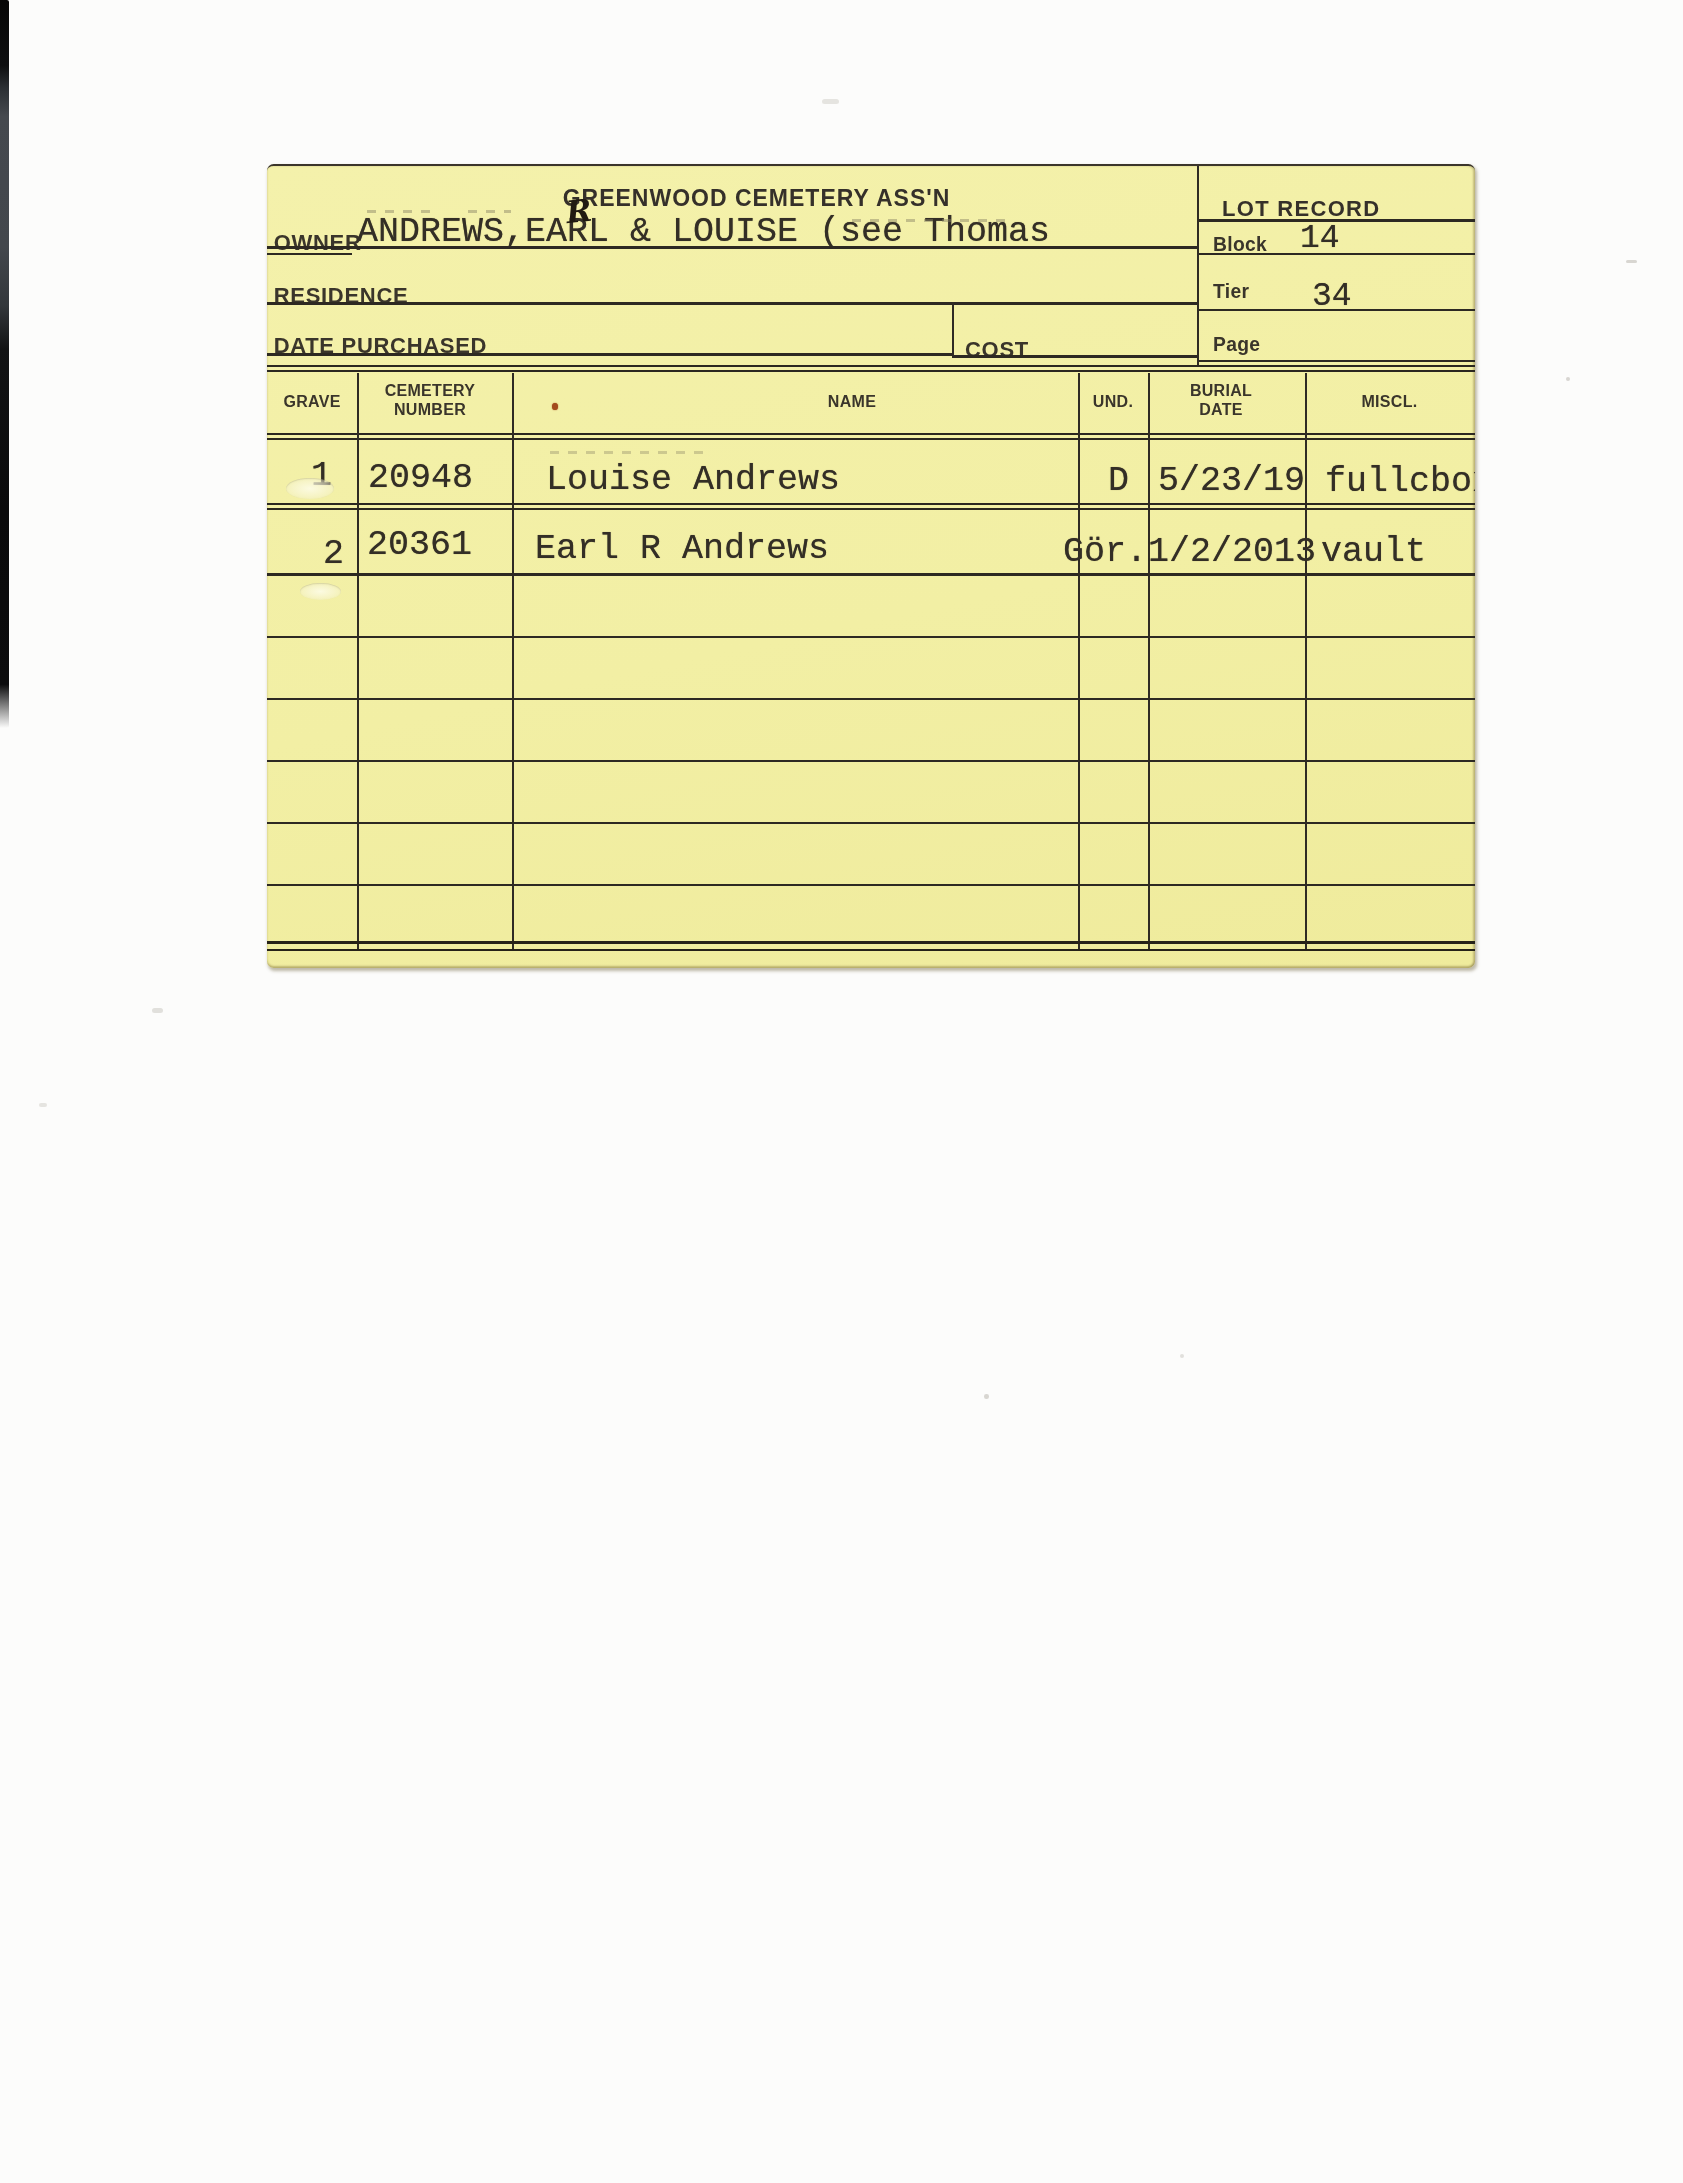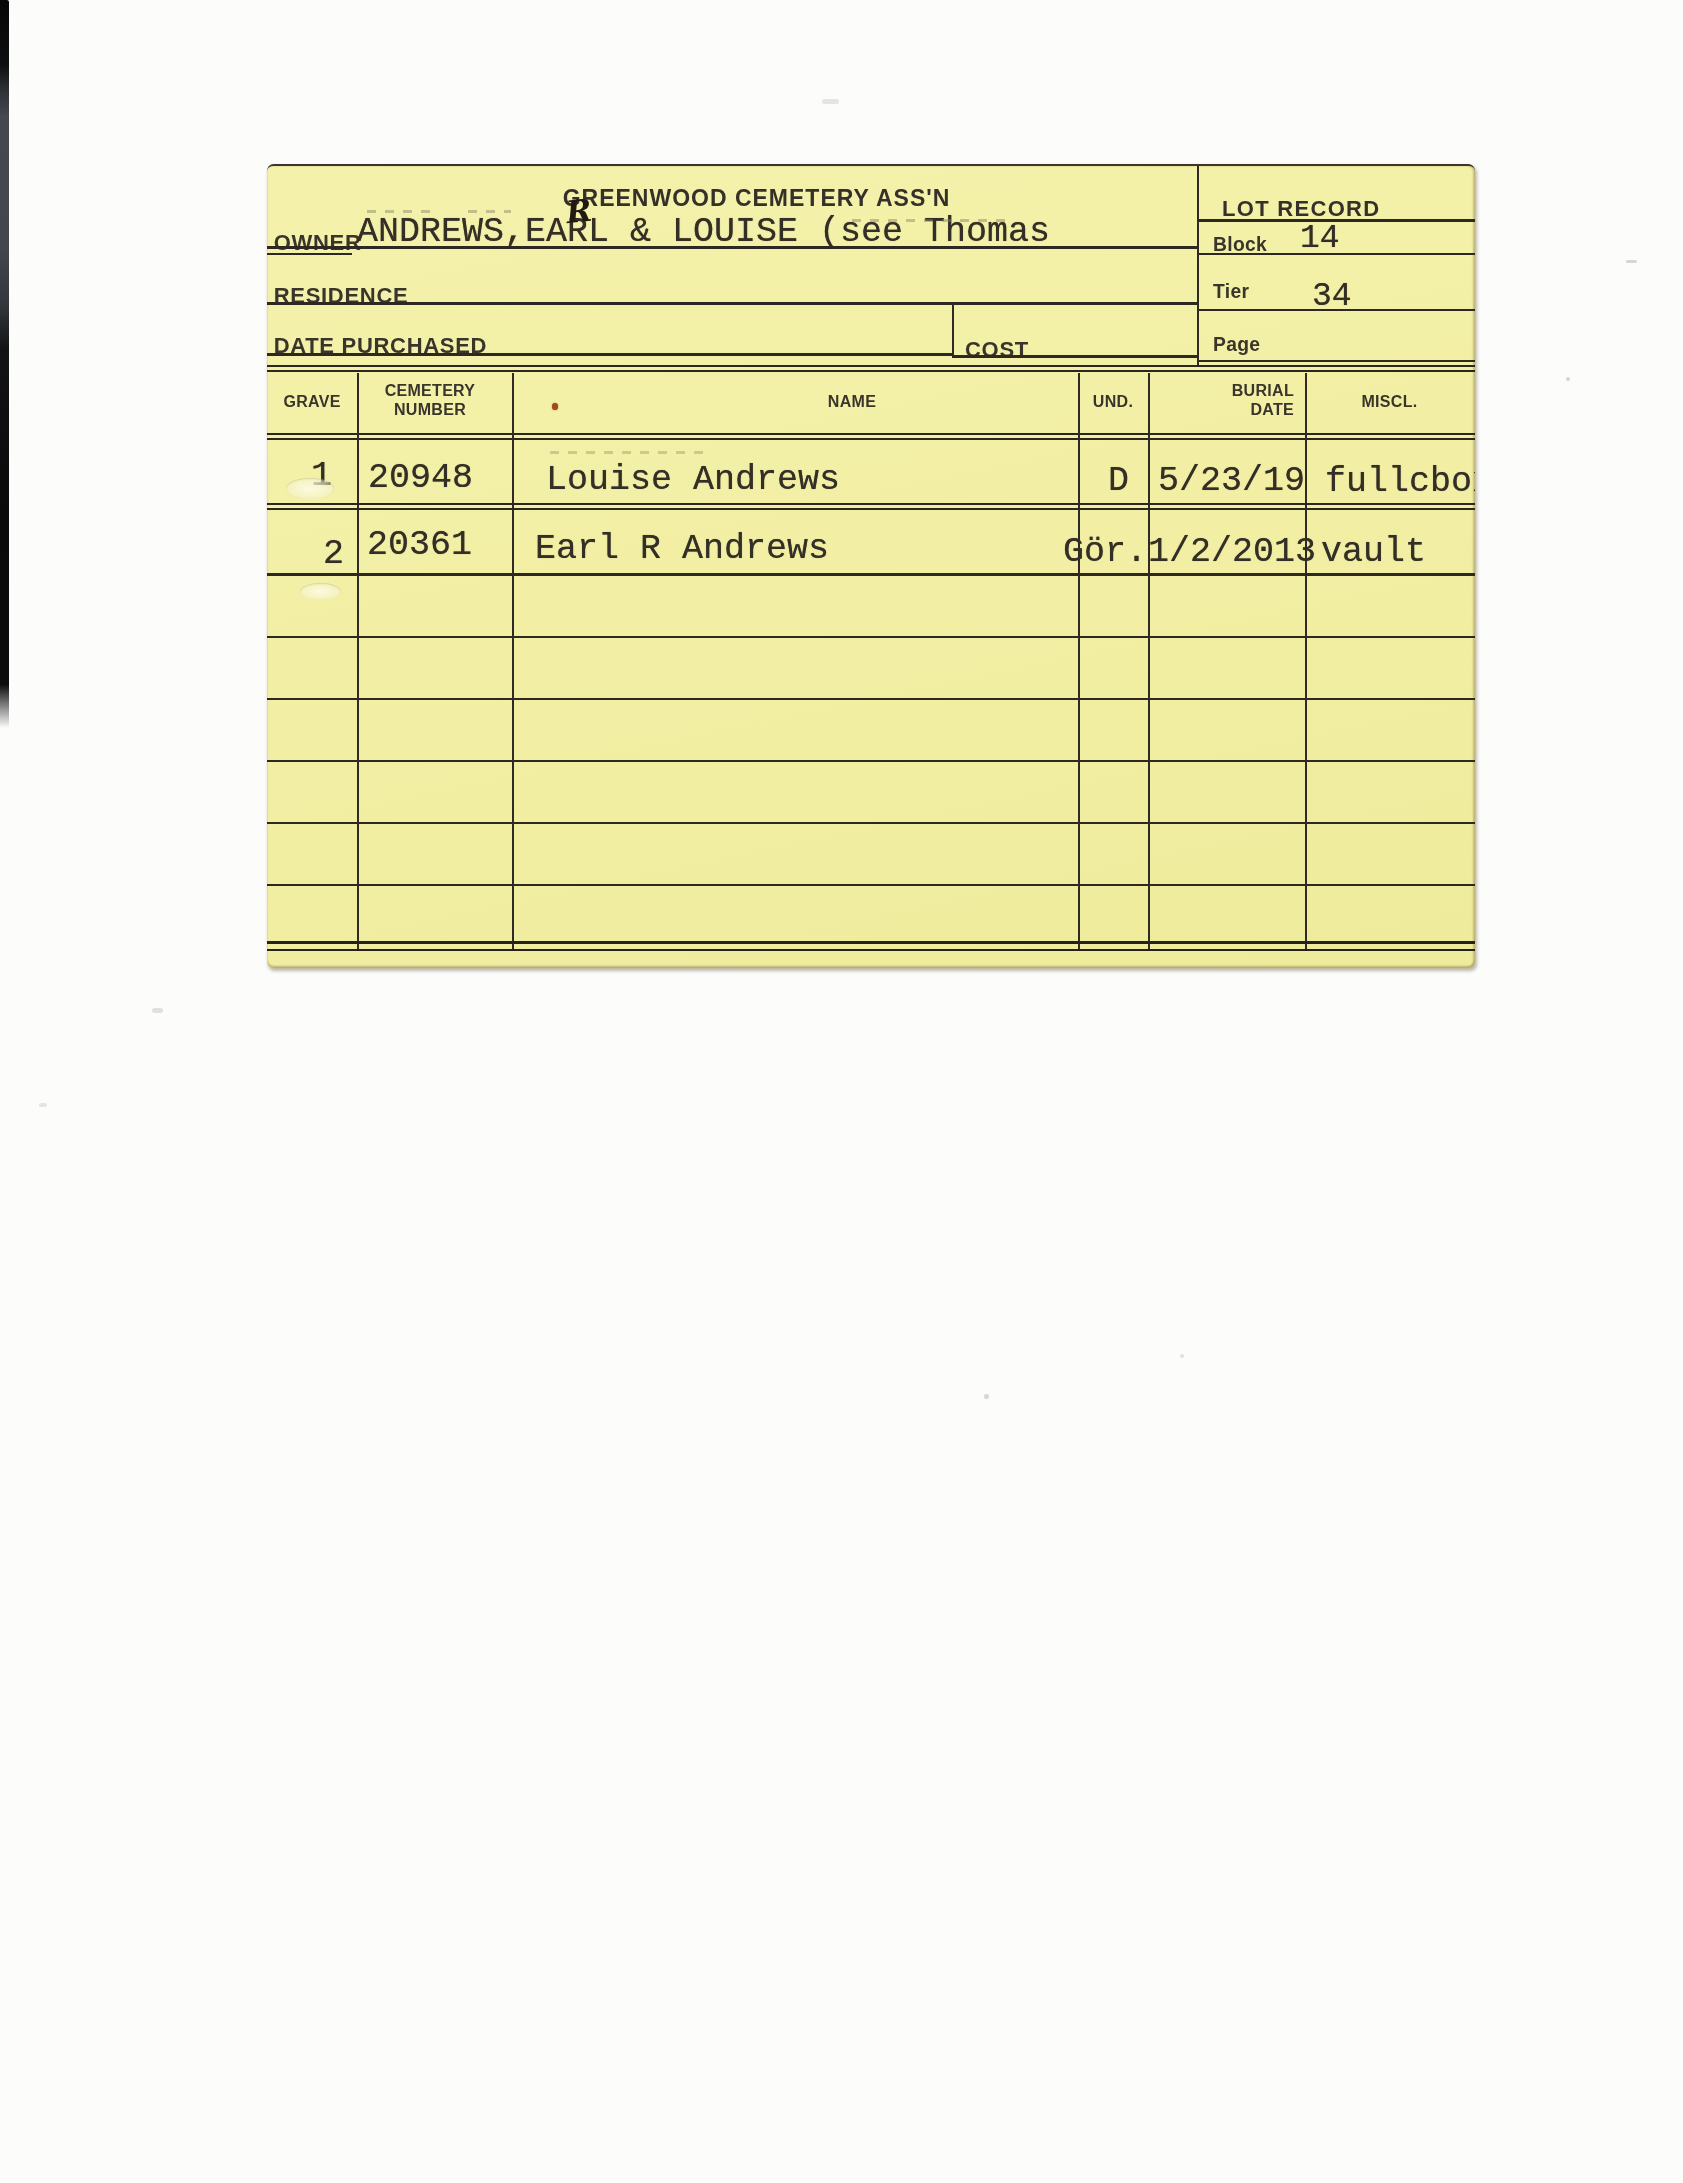--- a/index.html
+++ b/index.html
@@ -114,21 +114,21 @@
     <span class="typed sm" style="left:1040px;top:157px;"></span>
     <div class="hline" style="left:932px;top:194px;width:276px;"></div>
 
     <div class="dbl" style="left:0;top:199px;width:1208px;"></div>
 
     <div class="th" style="left:0;top:227px;width:90px;">GRAVE</div>
     <div class="th" style="left:90px;top:216px;width:146px;">CEMETERY
 NUMBER</div>
     <div class="th" style="left:245px;top:227px;width:680px;">NAME</div>
     <div class="th" style="left:811px;top:227px;width:70px;">UND.</div>
-    <div class="th" style="left:881px;top:216px;width:146px;text-align:right;">BURIAL
+    <div class="th" style="left:881px;top:216px;width:146px;">BURIAL
 DATE</div>
     <div class="th" style="left:1038px;top:227px;width:169px;">MISCL.</div>
     <div class="red-dot"></div>
     <div class="dbl" style="left:0;top:267px;width:1208px;"></div>
 
     <div class="vline" style="left:90px;top:207px;height:577px;"></div>
     <div class="vline" style="left:245px;top:207px;height:577px;"></div>
     <div class="vline" style="left:811px;top:207px;height:577px;"></div>
     <div class="vline" style="left:881px;top:207px;height:577px;"></div>
     <div class="vline" style="left:1038px;top:207px;height:577px;"></div>

